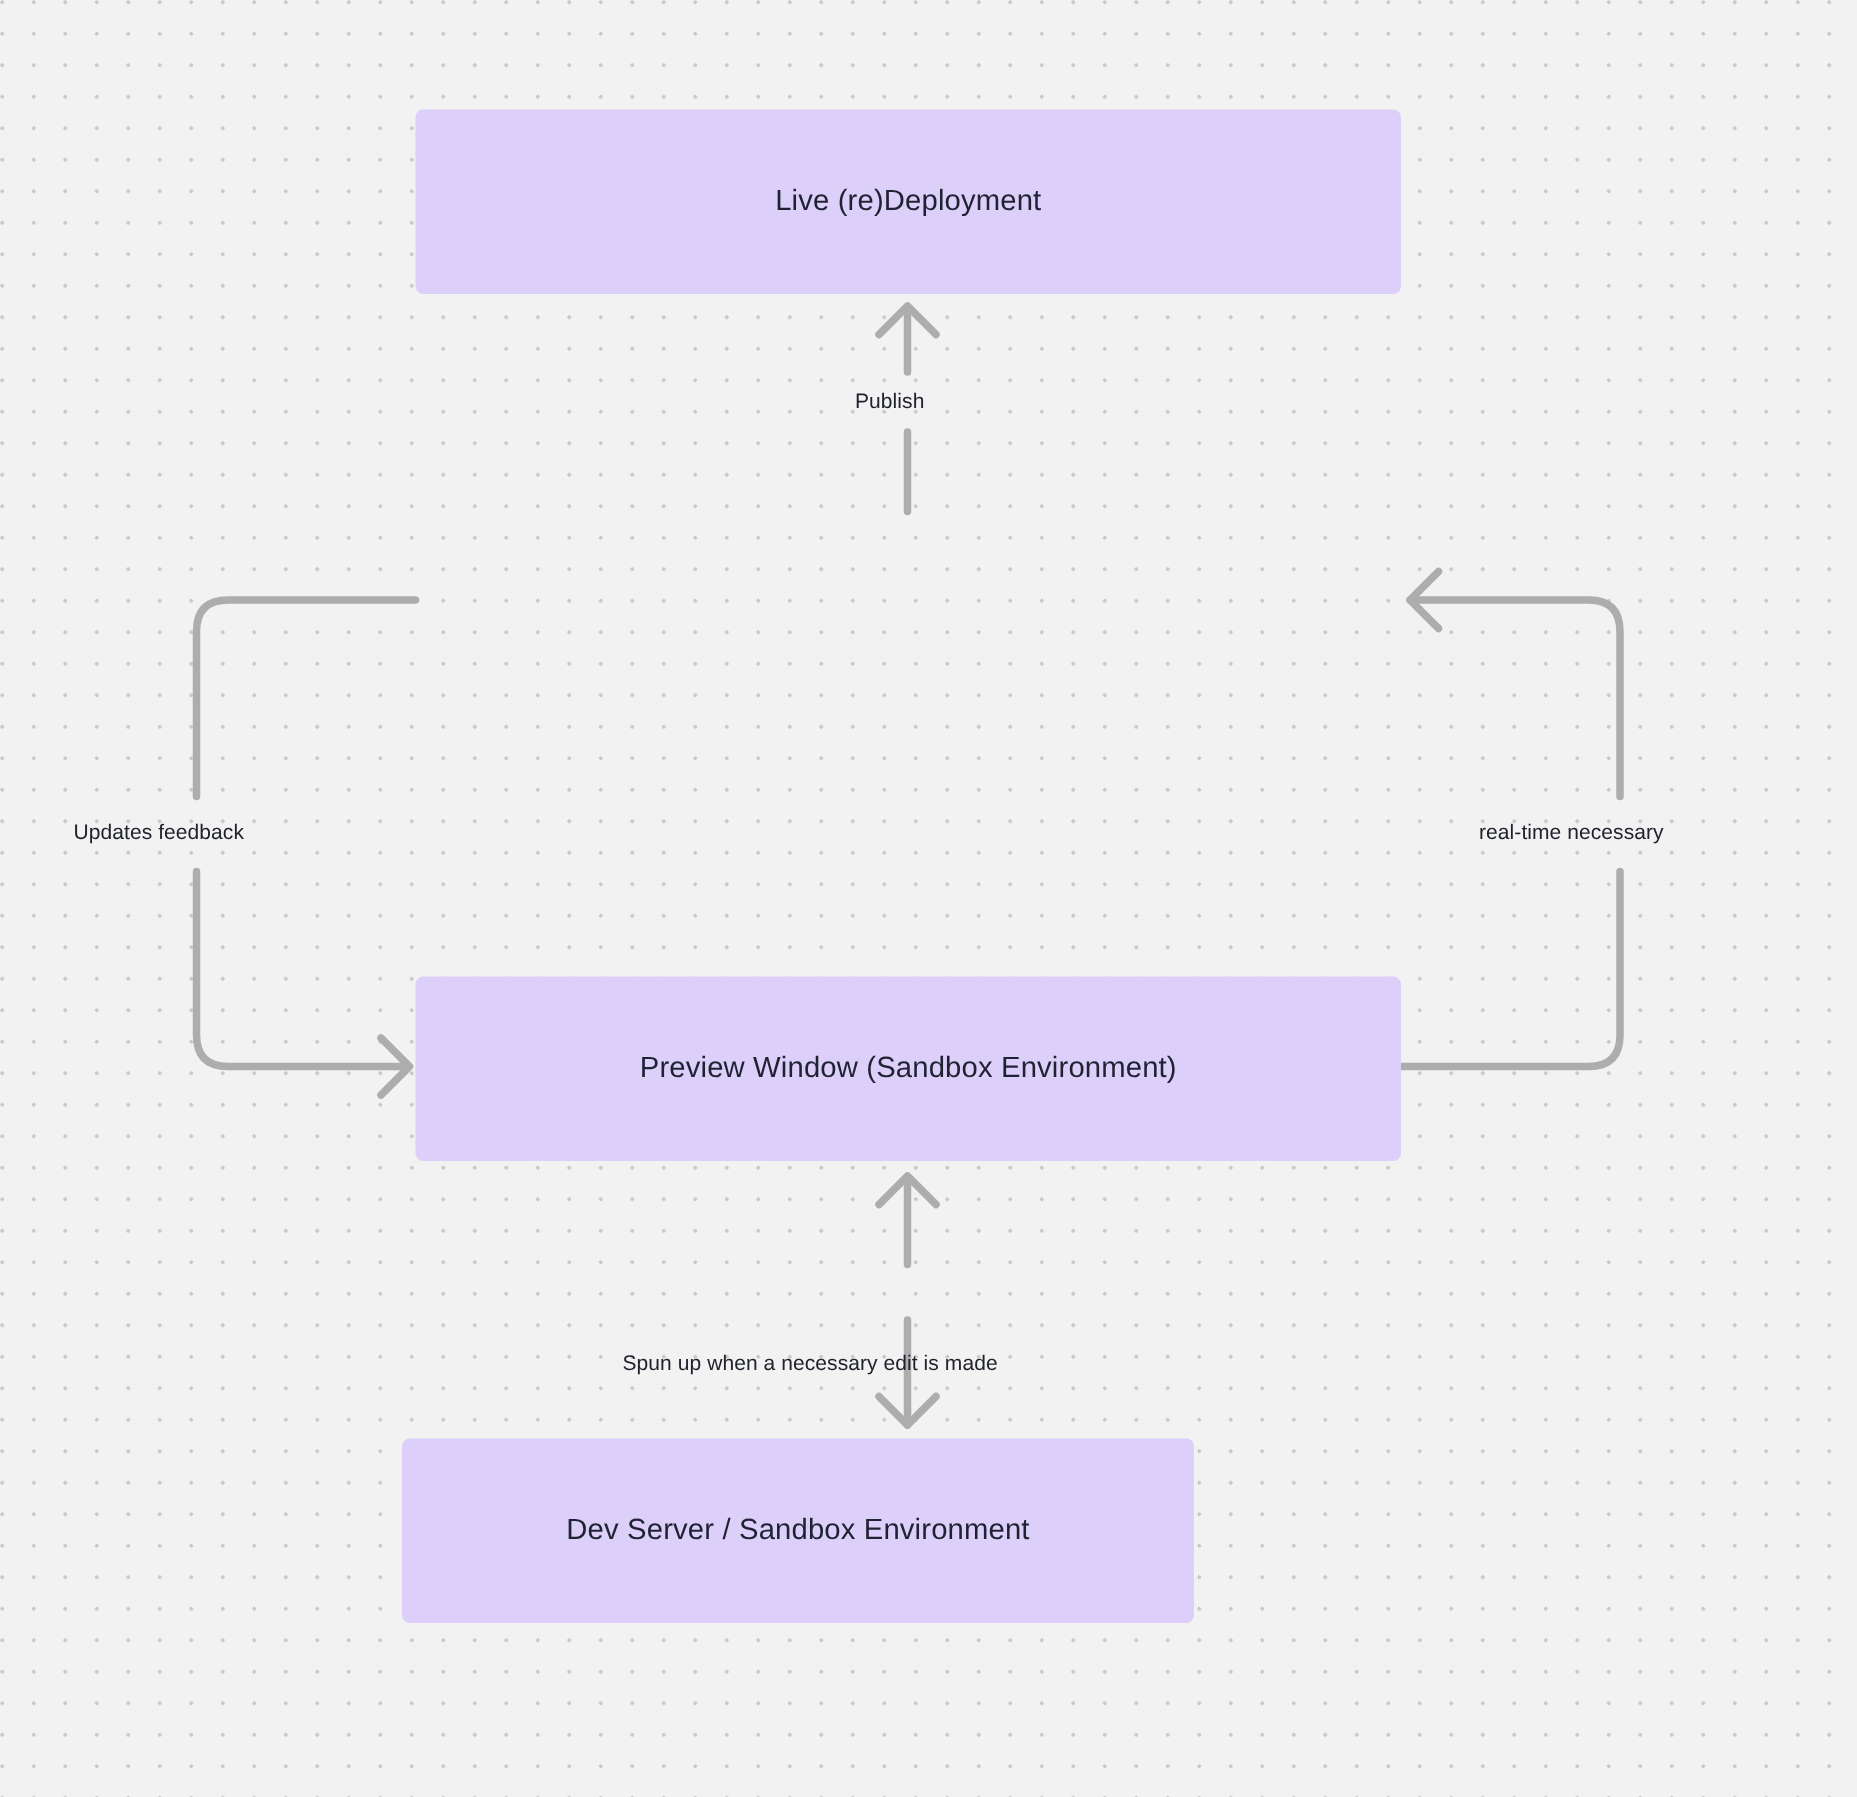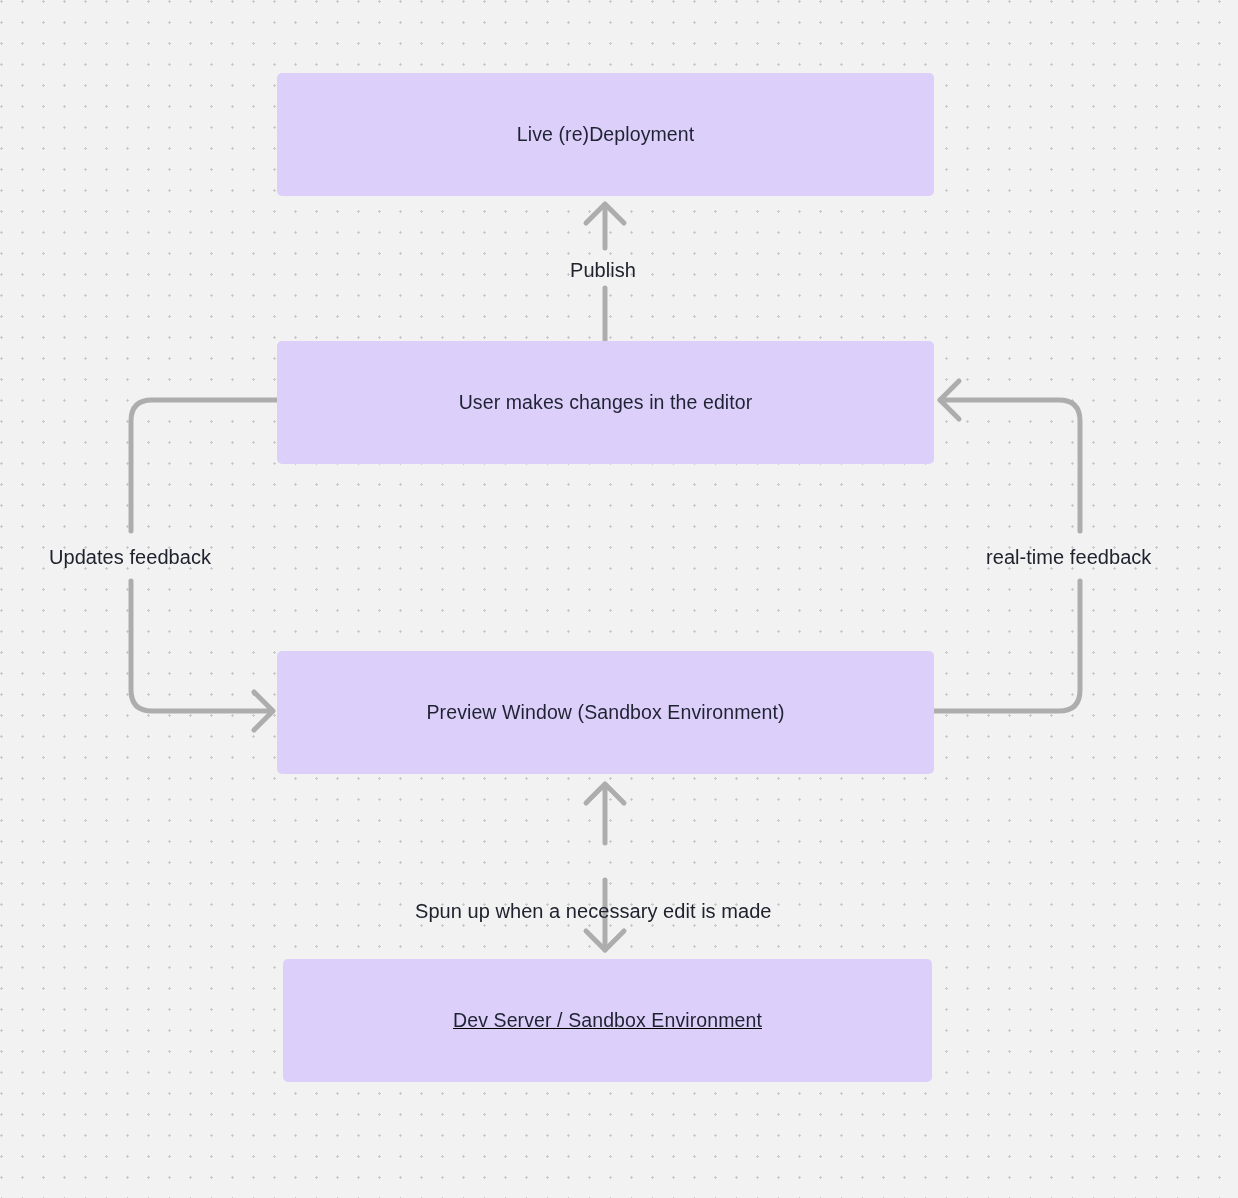--- a/index.html
+++ b/index.html
@@ -42,29 +42,29 @@
   .node-label {
     font-size: 19.5px;
     color: #1f2233;
     letter-spacing: 0.1px;
     text-align: center;
     line-height: 1.3;
     white-space: nowrap;
   }
   .edge-label {
     position: absolute;
-    font-size: 20px;
+    font-size: 14px;
     color: #20232e;
     white-space: nowrap;
     letter-spacing: 0.05px;
   }
   #node-live        { left: 277px; top: 73px;   width: 657px; height: 123px; }
   #node-user        { left: 277px; top: 341px;  width: 657px; height: 123px; }
   #node-preview     { left: 277px; top: 651px;  width: 657px; height: 123px; }
-  #node-devserver   { left: 283px; top: 959px;  width: 649px; height: 123px; text-decoration: underline; }
+  #node-devserver   { left: 268px; top: 959px;  width: 528px; height: 123px; }
 
   #label-publish    { left: 570px;  top: 259px;  }
   #label-updates    { left: 49px;   top: 546px;  }
   #label-realtime   { left: 986px;  top: 546px;  }
   #label-spunup     { left: 415px;  top: 900px;  }
 </style>
 </head>
 <body>
 
 <div id="canvas">
@@ -99,33 +99,30 @@
       <path d="M 586 803 L 605 784 L 624 803" fill="none" stroke="#adadad" stroke-width="5" stroke-linecap="round" stroke-linejoin="round"></path>
       <path d="M 605 880 L 605 950" fill="none" stroke="#adadad" stroke-width="5" stroke-linecap="round"></path>
       <path d="M 586 931 L 605 950 L 624 931" fill="none" stroke="#adadad" stroke-width="5" stroke-linecap="round" stroke-linejoin="round"></path>
     </g>
   </svg>
 
   <div class="node" id="node-live">
     <span class="node-label">Live (re)Deployment</span>
   </div>
 
-  <div class="node" id="node-user">
-    <span class="node-label">User makes changes in the editor</span>
-  </div>
 
   <div class="node" id="node-preview">
     <span class="node-label">Preview Window (Sandbox Environment)</span>
   </div>
 
   <div class="node" id="node-devserver">
     <span class="node-label">Dev Server / Sandbox Environment</span>
   </div>
 
   <div class="edge-label" id="label-publish">Publish</div>
 
   <div class="edge-label" id="label-updates">Updates feedback</div>
 
-  <div class="edge-label" id="label-realtime">real-time feedback</div>
+  <div class="edge-label" id="label-realtime">real-time necessary</div>
 
   <div class="edge-label" id="label-spunup">Spun up when a necessary edit is made</div>
 
 </div>
 
 </body></html>

